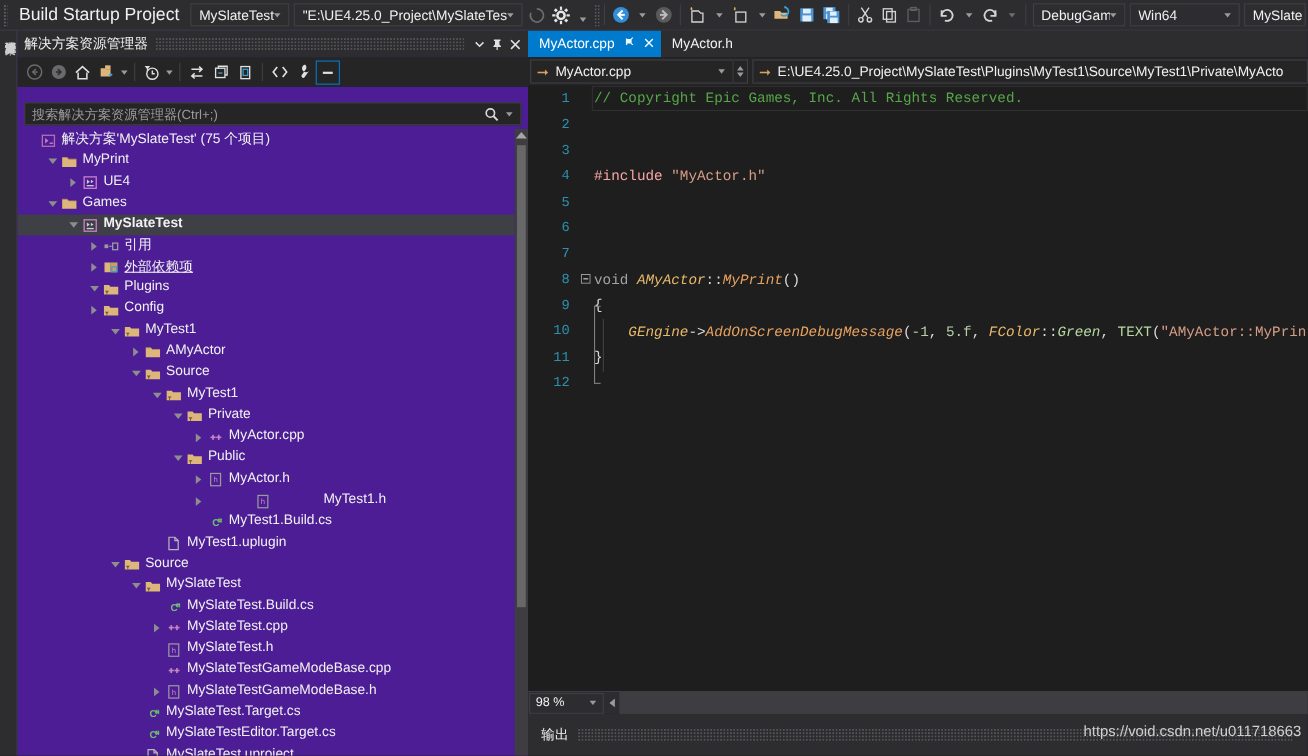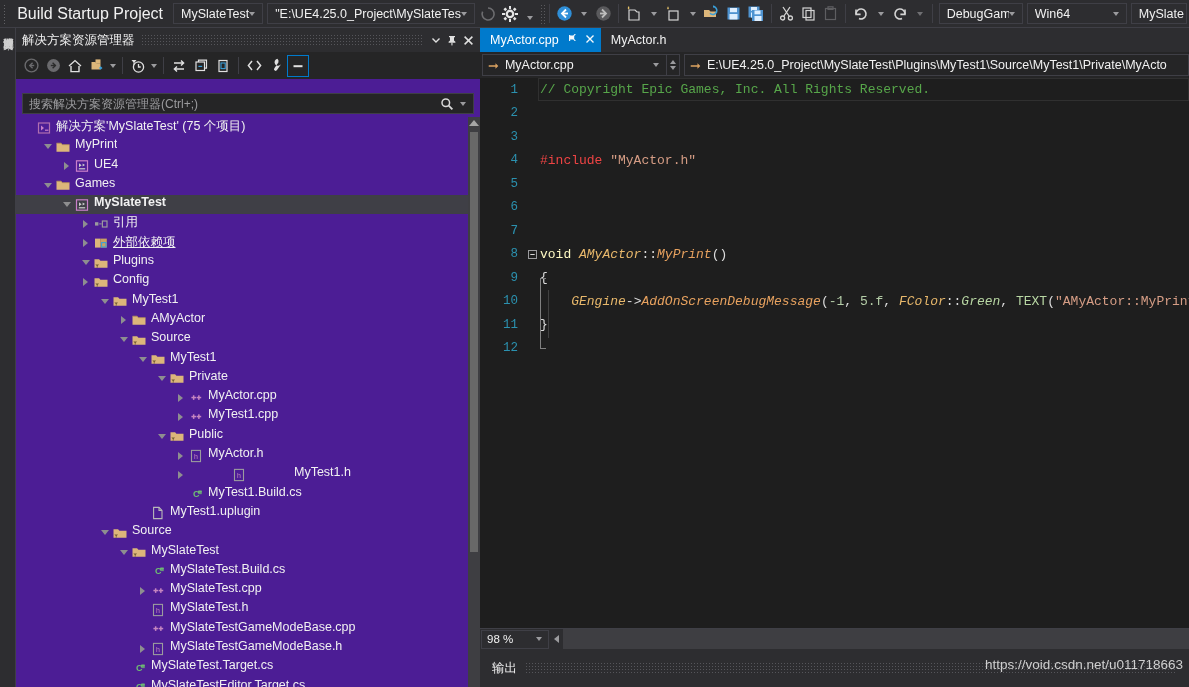--- a/index.html
+++ b/index.html
@@ -196,23 +196,23 @@
   .ind-guide {
     position: absolute; left: 68px; width: 1px; background: #404040;
   }
   .brace-bracket {
     position: absolute; left: 60px; width: 6px;
     border-left: 1px solid #808080;
     border-top: 1px solid #808080;
     border-bottom: 1px solid #808080;
   }
   .tok-cmt { color: #57a64a; }
-  .tok-pre { color: #ef4444; }
+  .tok-pre { color: #fca5a5; }
   .tok-str { color: #d69d85; }
-  .tok-kw  { color: #fef9c3; }
+  .tok-kw  { color: #a3a3a3; }
   .tok-type{ color: #e8b86b; font-style: italic; }
   .tok-fn  { color: #e8a25f; font-style: italic; }
   .tok-plain { color: #dcdcdc; }
   .tok-num { color: #b5cea8; }
   .tok-macro { color: #b8d7a3; }
   .tok-enum { color: #b8d7a3; font-style: italic;}
 
   .zoombar {
     height: 21px; background: #2d2d30; display: flex; align-items: center;
     border-top: 1px solid #3f3f46;
@@ -691,36 +691,20 @@
               <svg width="16" height="16" viewBox="0 0 16 16">
                 <g fill="#c586c0">
                   <rect x="3.4" y="6.8" width="4.6" height="1.5"></rect>
                   <rect x="4.9" y="5.3" width="1.5" height="4.6"></rect>
                   <rect x="8.6" y="6.8" width="4.6" height="1.5"></rect>
                   <rect x="10.1" y="5.3" width="1.5" height="4.6"></rect>
                 </g>
               </svg>
             </span>
             <span class="lbl">MyActor.cpp</span>
-          </div>
-          <div class="row" style="padding-left: 158px;">
-            <span class="exp">
-              <i></i>
-            </span>
-            <span class="ico">
-              <svg width="16" height="16" viewBox="0 0 16 16">
-                <g fill="#c586c0">
-                  <rect x="3.4" y="6.8" width="4.6" height="1.5"></rect>
-                  <rect x="4.9" y="5.3" width="1.5" height="4.6"></rect>
-                  <rect x="8.6" y="6.8" width="4.6" height="1.5"></rect>
-                  <rect x="10.1" y="5.3" width="1.5" height="4.6"></rect>
-                </g>
-              </svg>
-            </span>
-            <span class="lbl">MyTest1.cpp</span>
           </div>
           <div class="row" style="padding-left: 139px;">
             <span class="exp open">
               <i></i>
             </span>
             <span class="ico">
               <svg width="16" height="16" viewBox="0 0 16 16">
                 <path d="M1.5 12.8 V4.2 h4.6 l1.3 1.5 h7.1 v7.1 z" fill="#dcb67a"></path>
                 <path d="M2.4 9.4 h3.6 l-1.4 1.7 v1.3 l-0.8 .6 v-1.9 z" fill="#6f5a2e"></path>
               </svg>

